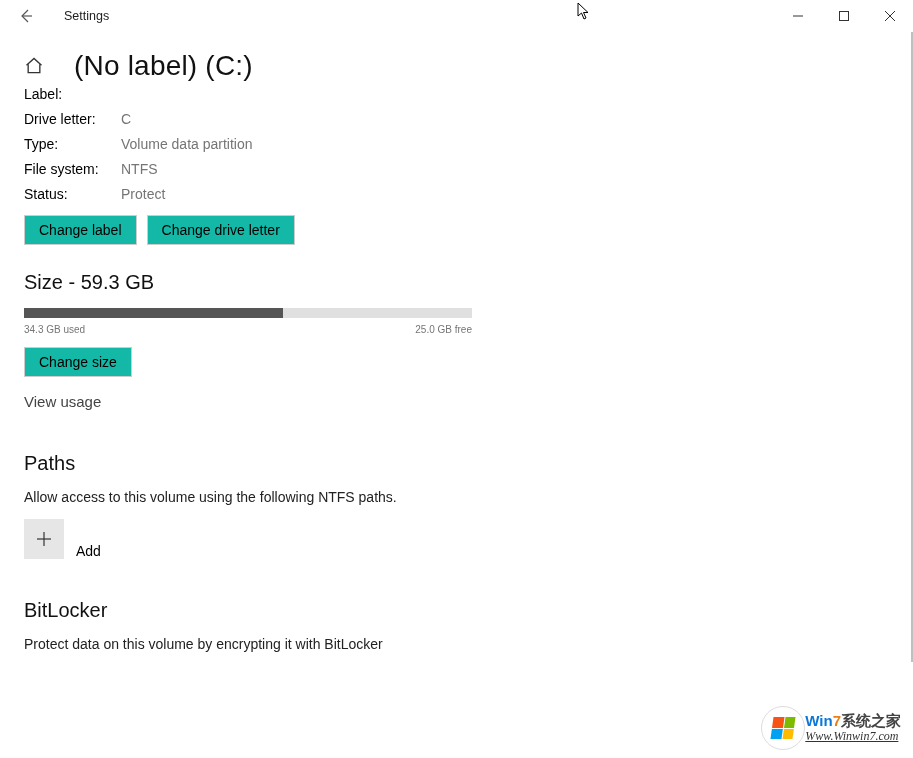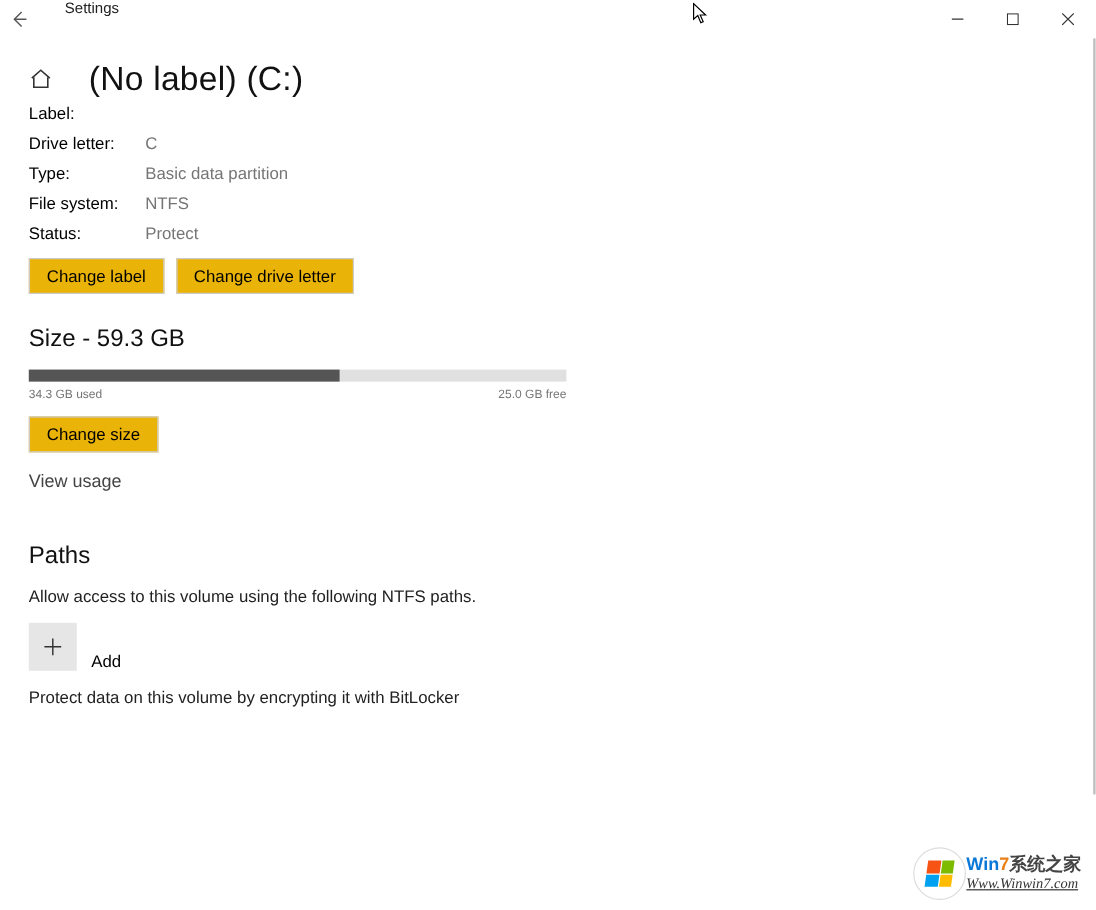--- a/index.html
+++ b/index.html
@@ -10,21 +10,22 @@
     background: #fff;
     width: 913px;
     height: 758px;
     overflow: hidden;
     position: relative;
   }
   
   .titlebar {
     height: 32px;
     display: flex;
-    align-items: flex-start;
+    align-items: center;
+    padding-left: 10px;
   }
   .back-btn {
     width: 32px; height: 32px;
     display:flex; align-items:center; justify-content:center;
     color:#555;
   }
   .title-text {
     margin-left: 22px;
     font-size: 12.5px;
     color: #222;
@@ -74,21 +75,21 @@
   .prop-row {
     display: flex;
   }
   .prop-key { width: 97px; color:#000; }
   .prop-val { color:#757575; }
   .btn-row {
     margin-top: 8px;
     display:flex; gap: 10px;
   }
   .btn {
-    background:#eab308;
+    background:#14b8a6;
     border:1px solid #ccc;
     padding: 6px 14px;
     font-size:14px;
     font-family: inherit;
     cursor:pointer;
     color:#000;
   }
   .bar-outer {
     width: 448px;
     height: 10px;
@@ -244,21 +245,21 @@
     <div class="prop-row">
       <div class="prop-key">Label:</div>
       <div class="prop-val"></div>
     </div>
     <div class="prop-row">
       <div class="prop-key">Drive letter:</div>
       <div class="prop-val">C</div>
     </div>
     <div class="prop-row">
       <div class="prop-key">Type:</div>
-      <div class="prop-val">Basic data partition</div>
+      <div class="prop-val">Volume data partition</div>
     </div>
     <div class="prop-row">
       <div class="prop-key">File system:</div>
       <div class="prop-val">NTFS</div>
     </div>
     <div class="prop-row">
       <div class="prop-key">Status:</div>
       <div class="prop-val">Protect</div>
     </div>
   </div>
@@ -288,20 +289,21 @@
     <div class="add-btn">
       <svg width="18" height="18" viewBox="0 0 18 18" stroke="currentColor" stroke-width="1.2">
         <line x1="9" y1="2" x2="9" y2="16"></line>
         <line x1="2" y1="9" x2="16" y2="9"></line>
       </svg>
     </div>
     <span class="add-label">Add</span>
   </div>
 
   
+  <h2 class="section" style="margin-top:40px;">BitLocker</h2>
   <div class="desc" style="margin-top:14px;">Protect data on this volume by encrypting it with BitLocker</div>
 
 </div>
 
 <div class="scrollbar-track">
   <div class="scrollbar-thumb"></div>
 </div>
 
 <div class="watermark">
   <div class="wm-logo">

